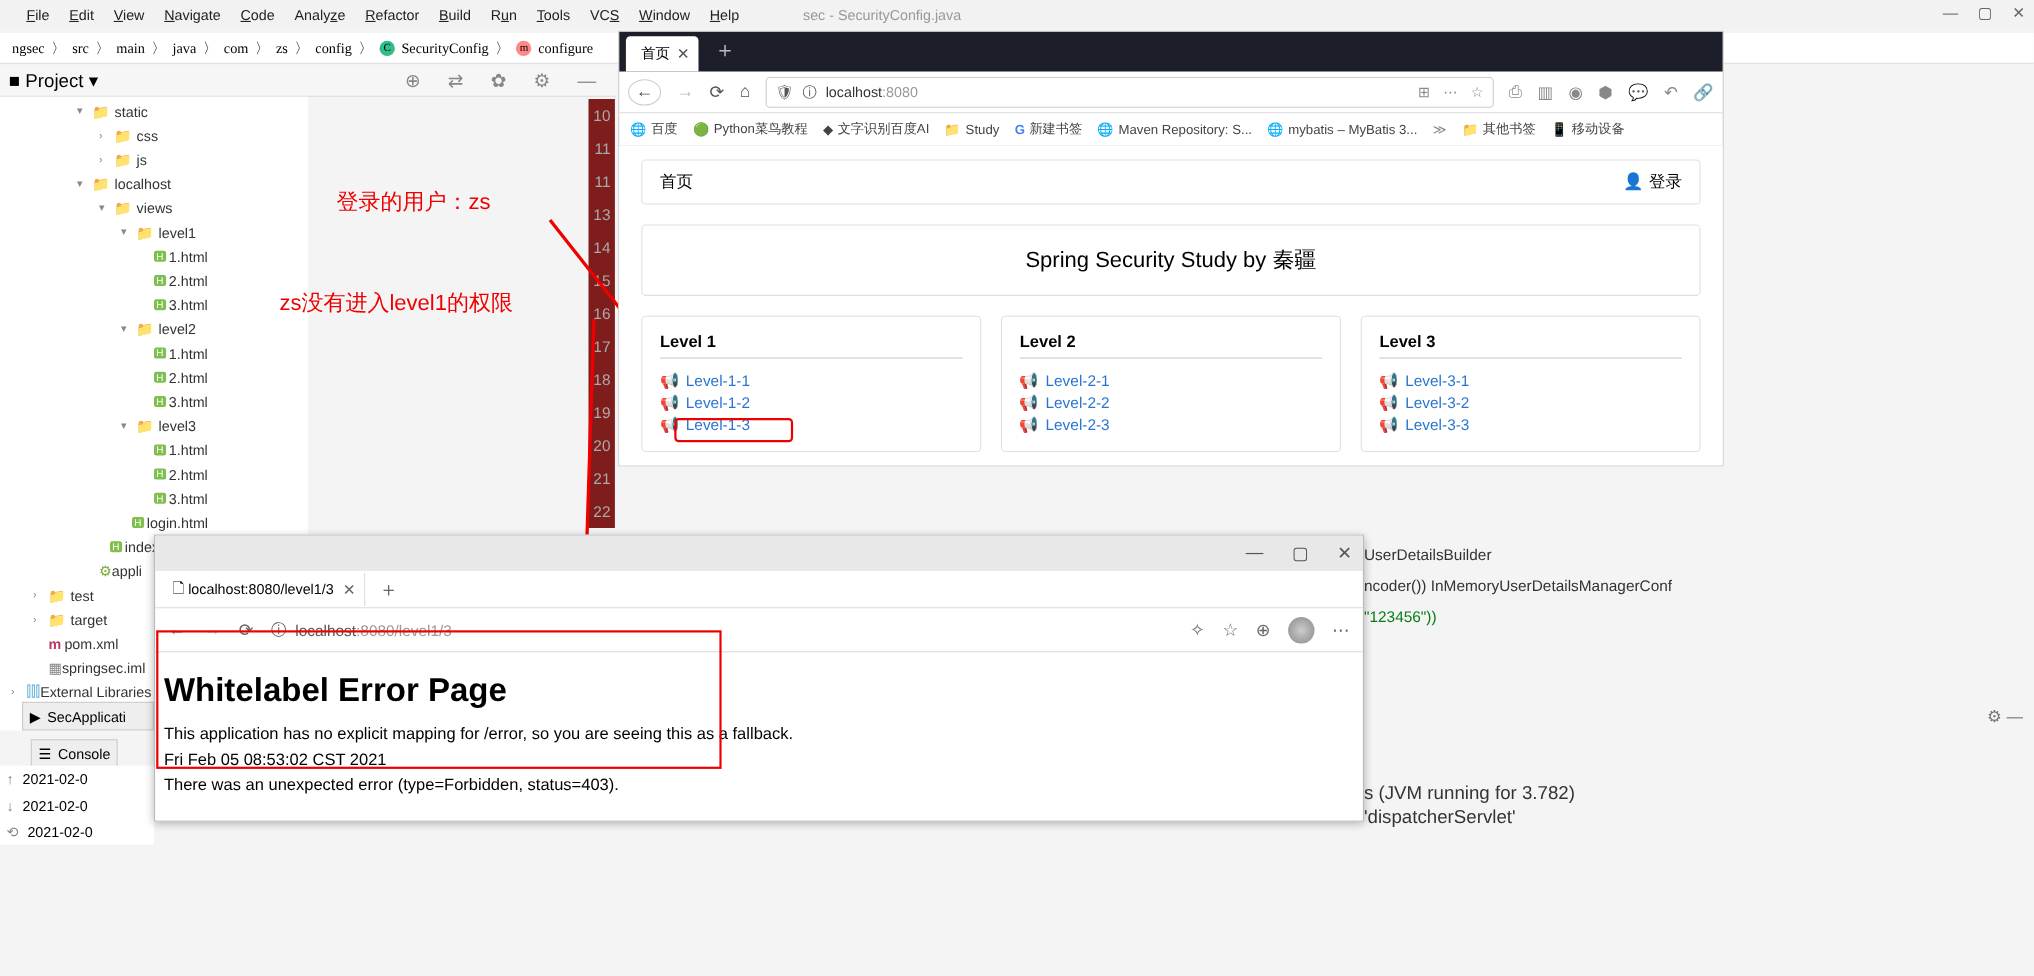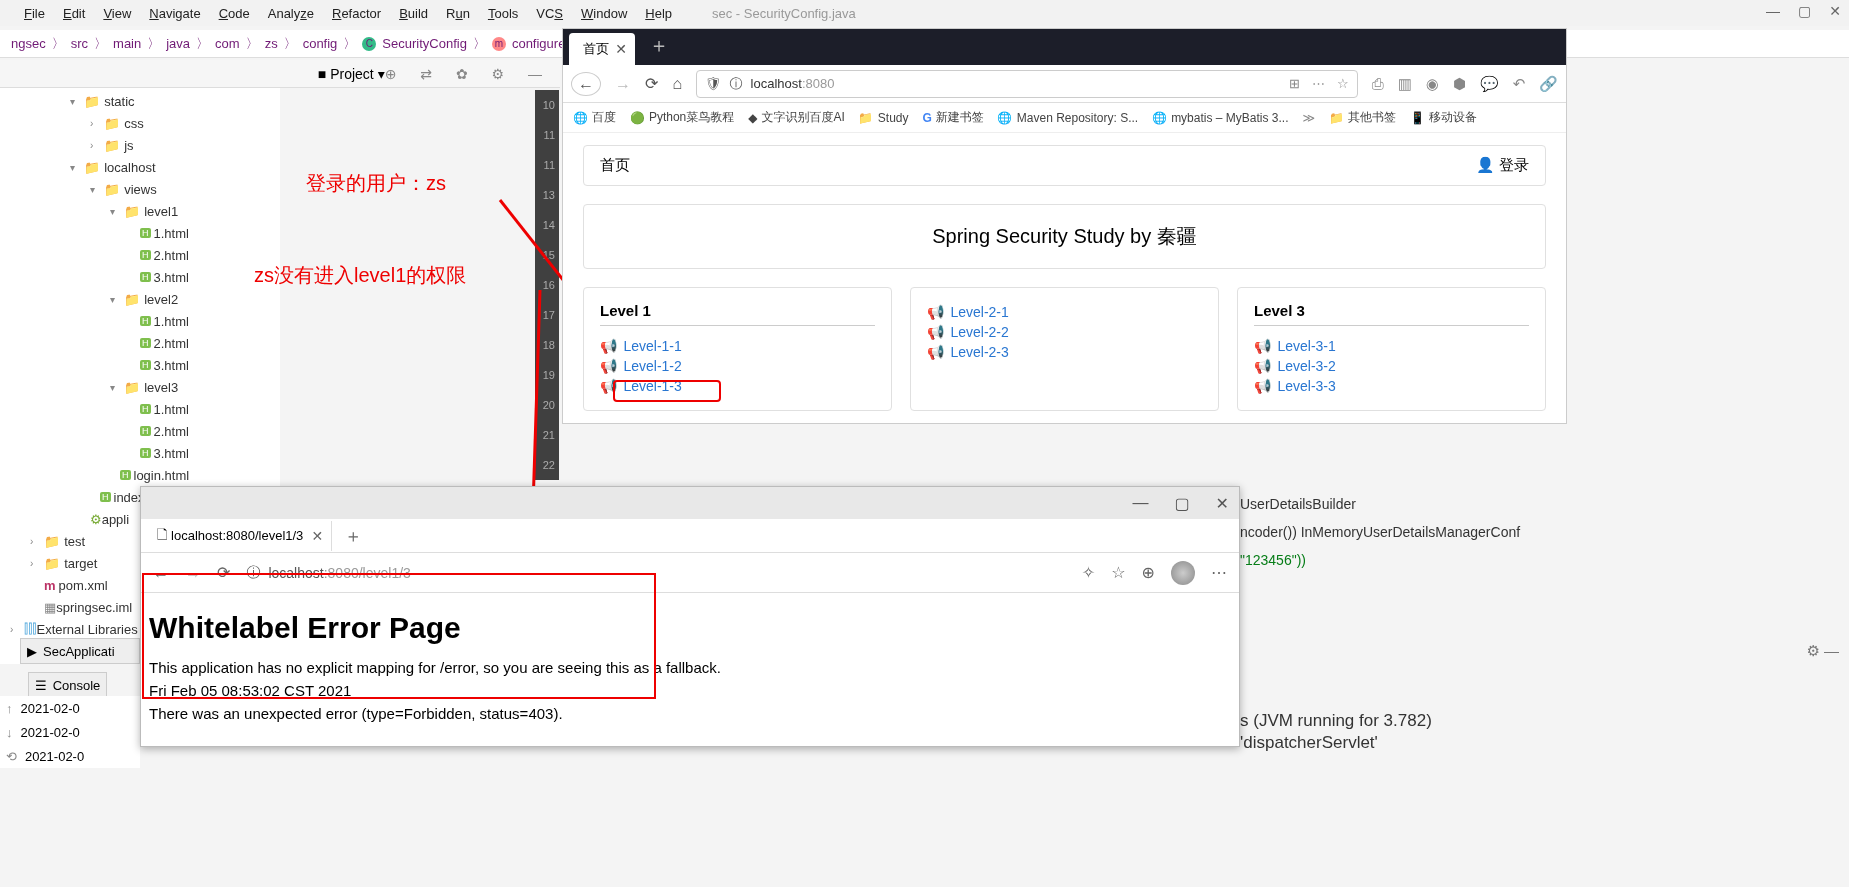--- a/index.html
+++ b/index.html
@@ -2,41 +2,41 @@
 <html><head>
 <meta charset="utf-8">
 <style>
 * { margin: 0; padding: 0; box-sizing: border-box; font-family: -apple-system, "Segoe UI", Arial, sans-serif; }
 body { background: #f4f4f4; width: 1849px; height: 887px; position: relative; overflow: hidden; }
 
 
 .ide-menubar { position: absolute; left: 0; top: 0; width: 100%; height: 26px; background: #f2f2f2; display: flex; align-items: center; padding: 0 24px; font-size: 13px; color: #222; }
 .ide-menubar .menu-item { margin-right: 18px; cursor: pointer; }
 .ide-menubar .menu-item u { text-decoration: underline; }
-.ide-title { color: #999; margin-left: 22px; }
+.ide-title { color: #999; margin-left: 40px; }
 .ide-wincontrols { position: absolute; right: 8px; top: 3px; display: flex; gap: 18px; color: #666; font-size: 14px; }
 
 .breadcrumb { position: absolute; left: 0; top: 30px; width: 100%; height: 28px; background: #fff; display: flex; align-items: center; padding: 0 8px; font-size: 13px; color: #333; border-bottom: 1px solid #ddd; }
-.breadcrumb span { margin: 0 3px; color: #701a75; }
+.breadcrumb span { margin: 0 3px; color: #000000; font-family: Liberation Serif, serif; }
 .bc-item { color: #333; }
 .bc-icon { display: inline-block; width: 14px; height: 14px; border-radius: 50%; text-align: center; line-height: 14px; font-size: 10px; margin-right: 2px; }
 .bc-c { background: #3b8; color: #fff; }
 .bc-m { background: #f88; color: #fff; }
 
-.project-header { position: absolute; left: 0; top: 60px; width: 560px; height: 28px; background: #f6f6f6; display: flex; align-items: center; justify-content: flex-end; padding: 0 8px; font-size: 14px; border-bottom: 1px solid #ddd; }
+.project-header { position: absolute; left: 0; top: 60px; width: 560px; height: 28px; background: #f6f6f6; display: flex; align-items: center; justify-content: space-between; padding: 0 8px; font-size: 17px; border-bottom: 1px solid #ddd; }
 .project-header .tools { color: #888; letter-spacing: 10px; }
 
 .project-tree { position: absolute; left: 0; top: 88px; width: 280px; font-size: 13px; color: #333; background: #fff; padding: 2px 0; }
 .tree-row { display: flex; align-items: center; height: 22px; padding-left: var(--indent,0); cursor: pointer; }
 .tree-row .caret { width: 14px; color: #888; font-size: 10px; }
 .tree-row .folder { color: #b5946a; margin-right: 4px; }
 .tree-row .h-icon { background: #7fbf4d; color: #fff; font-size: 9px; padding: 0 2px; border-radius: 2px; margin-right: 3px; }
 .tree-row .m-icon { color: #b36; margin-right: 3px; font-weight: bold; }
 
-.gutter { position: absolute; left: 535px; top: 90px; width: 24px; background: #404040; font-size: 11px; color: #aaa; text-align: right; padding-right: 4px; line-height: 30px; }
+.gutter { position: absolute; left: 535px; top: 90px; width: 24px; background: #7f1d1d; font-size: 14px; color: #aaa; text-align: right; padding-right: 4px; line-height: 30px; }
 
 
 .annotation1 { position: absolute; left: 306px; top: 170px; color: #e00; font-size: 20px; }
 .annotation2 { position: absolute; left: 254px; top: 262px; color: #e00; font-size: 20px; }
 .arrow-svg { position: absolute; left: 370px; top: 190px; pointer-events: none; }
 .redbox1 { position: absolute; border: 2px solid #e00; border-radius: 4px; left: 613px; top: 380px; width: 108px; height: 22px; pointer-events: none; }
 
 
 .browser1 { position: absolute; left: 562px; top: 28px; width: 1005px; background: #fff; border: 1px solid #ccc; }
 .b1-tabs { height: 36px; background: #1c1e29; display: flex; align-items: flex-end; }
@@ -354,20 +354,21 @@
         <div class="level-link">
             <span class="bull">📢</span>
             <span>Level-1-2</span>
           </div>
         <div class="level-link">
             <span class="bull">📢</span>
             <span>Level-1-3</span>
           </div>
       </div>
       <div class="level-card">
+        <h4>Level 2</h4>
         <div class="level-link">
             <span class="bull">📢</span>
             <span>Level-2-1</span>
           </div>
         <div class="level-link">
             <span class="bull">📢</span>
             <span>Level-2-2</span>
           </div>
         <div class="level-link">
             <span class="bull">📢</span>

